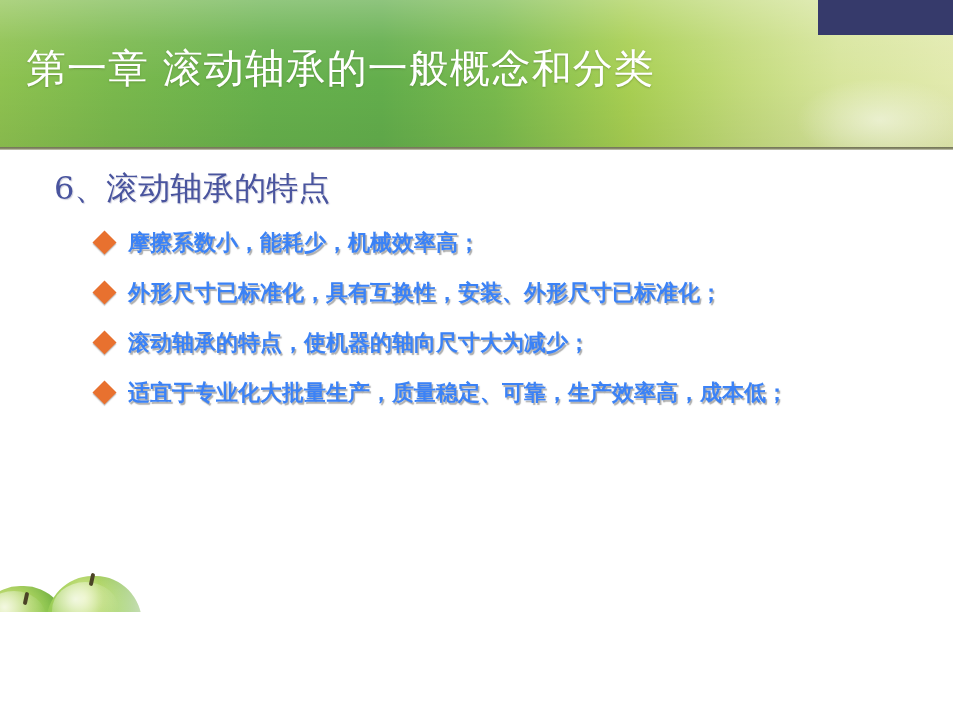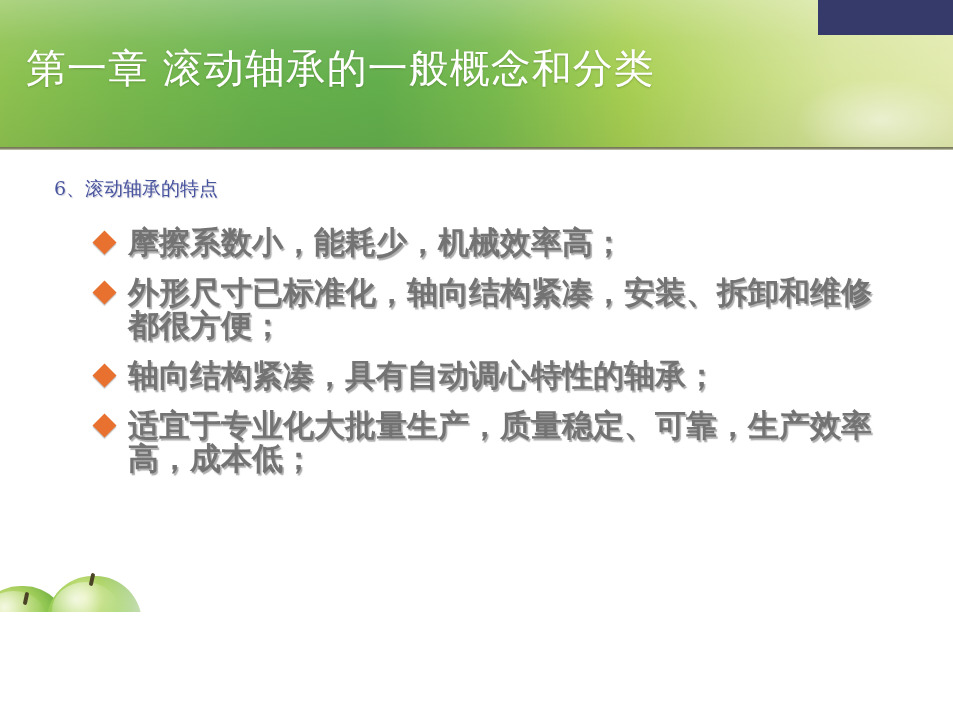--- a/index.html
+++ b/index.html
@@ -146,21 +146,21 @@
     left: 0;
     top: 148px;
     width: 953px;
     height: 567px;
   }
   #section-heading {
     position: absolute;
     left: 54px;
     top: 23px;
     color: #49549e;
-    font-size: 19px;
+    font-size: 32px;
     line-height: 34px;
     white-space: nowrap;
     font-family: "DejaVu Serif", "Liberation Serif", serif;
     text-shadow: 1px 1px 1px rgba(180,180,200,0.65);
   }
   #bullet-list {
     position: absolute;
     left: 96px;
     top: 78px;
     width: 800px;
@@ -174,22 +174,22 @@
     position: absolute;
     left: 0;
     top: 8px;
     width: 17px;
     height: 17px;
     background: #e8712f;
     transform: rotate(45deg);
     box-shadow: 1px 1px 1px rgba(120,120,120,0.45);
   }
   .bullet-text {
-    color: #737373;
-    font-size: 31px;
+    color: #3b82f6;
+    font-size: 22px;
     line-height: 33px;
     font-weight: bold;
     font-family: "DejaVu Sans", "Liberation Sans", sans-serif;
     text-shadow: 1.5px 1.5px 1px rgba(105,105,105,0.55);
     letter-spacing: 0px;
   }
   .bullet-row.wide .bullet-text { max-width: 715px; }
   .bullet-row.narrow .bullet-text { max-width: 700px; margin-top: 36px; }
 </style>
 </head>
@@ -209,26 +209,26 @@
 
     <div id="bullet-list">
 
       <div class="bullet-row">
         <span class="bullet-marker"></span>
         <span class="bullet-text">摩擦系数小，能耗少，机械效率高；</span>
       </div>
 
       <div class="bullet-row wide">
         <span class="bullet-marker"></span>
-        <span class="bullet-text">外形尺寸已标准化，轴向结构紧凑，安装、拆卸和维修都很方便；</span>
+        <span class="bullet-text">外形尺寸已标准化，具有互换性，安装、外形尺寸已标准化；</span>
       </div>
 
       <div class="bullet-row">
         <span class="bullet-marker"></span>
-        <span class="bullet-text">轴向结构紧凑，具有自动调心特性的轴承；</span>
+        <span class="bullet-text">滚动轴承的特点，使机器的轴向尺寸大为减少；</span>
       </div>
 
 
 
       <div class="bullet-row narrow">
         <span class="bullet-marker"></span>
         <span class="bullet-text">适宜于专业化大批量生产，质量稳定、可靠，生产效率高，成本低；</span>
       </div>
 
     </div>

